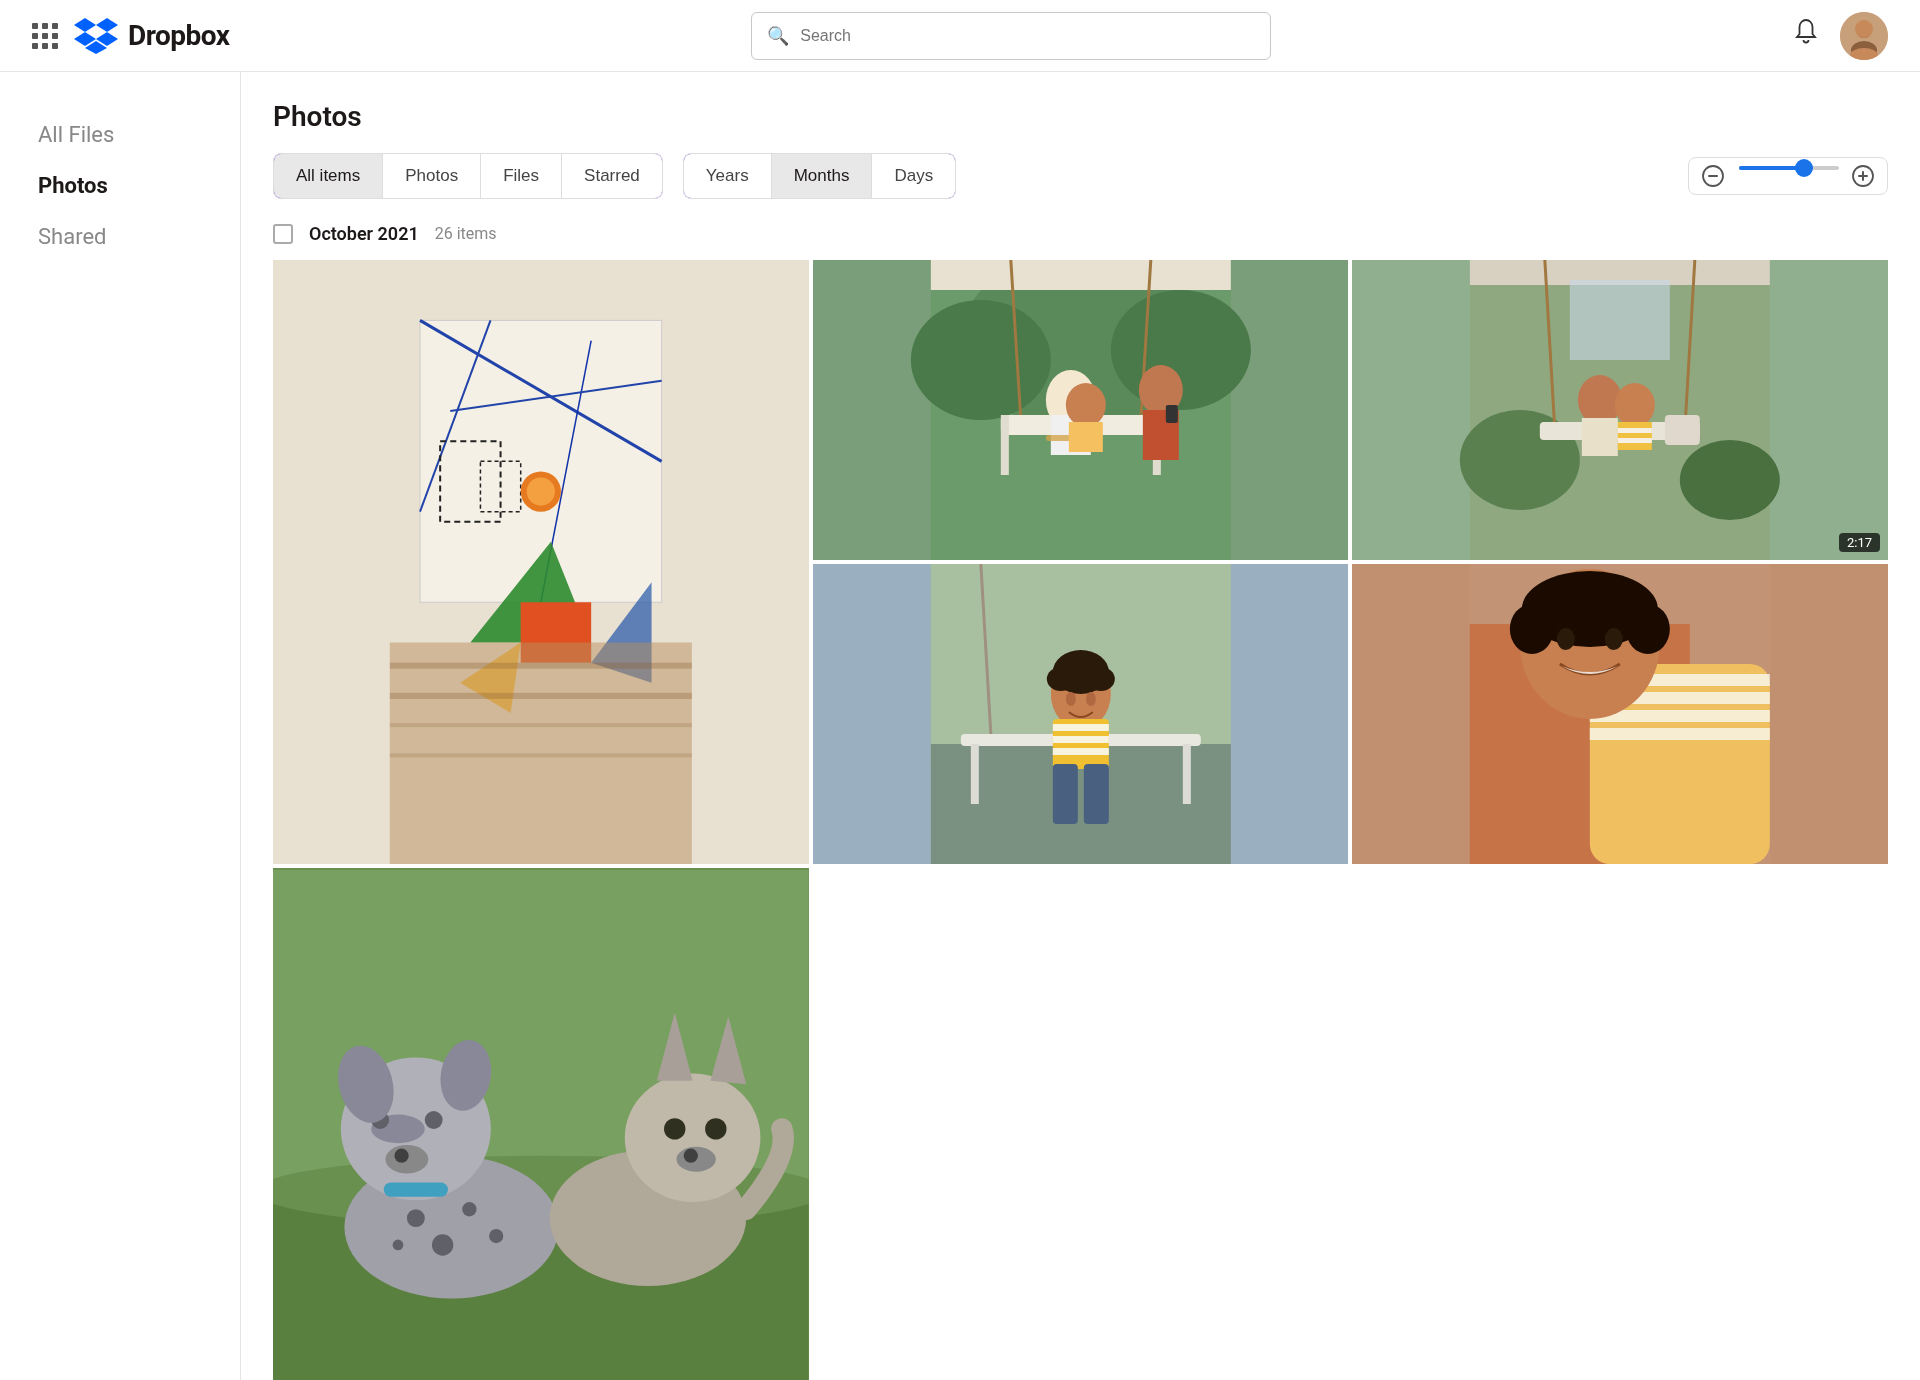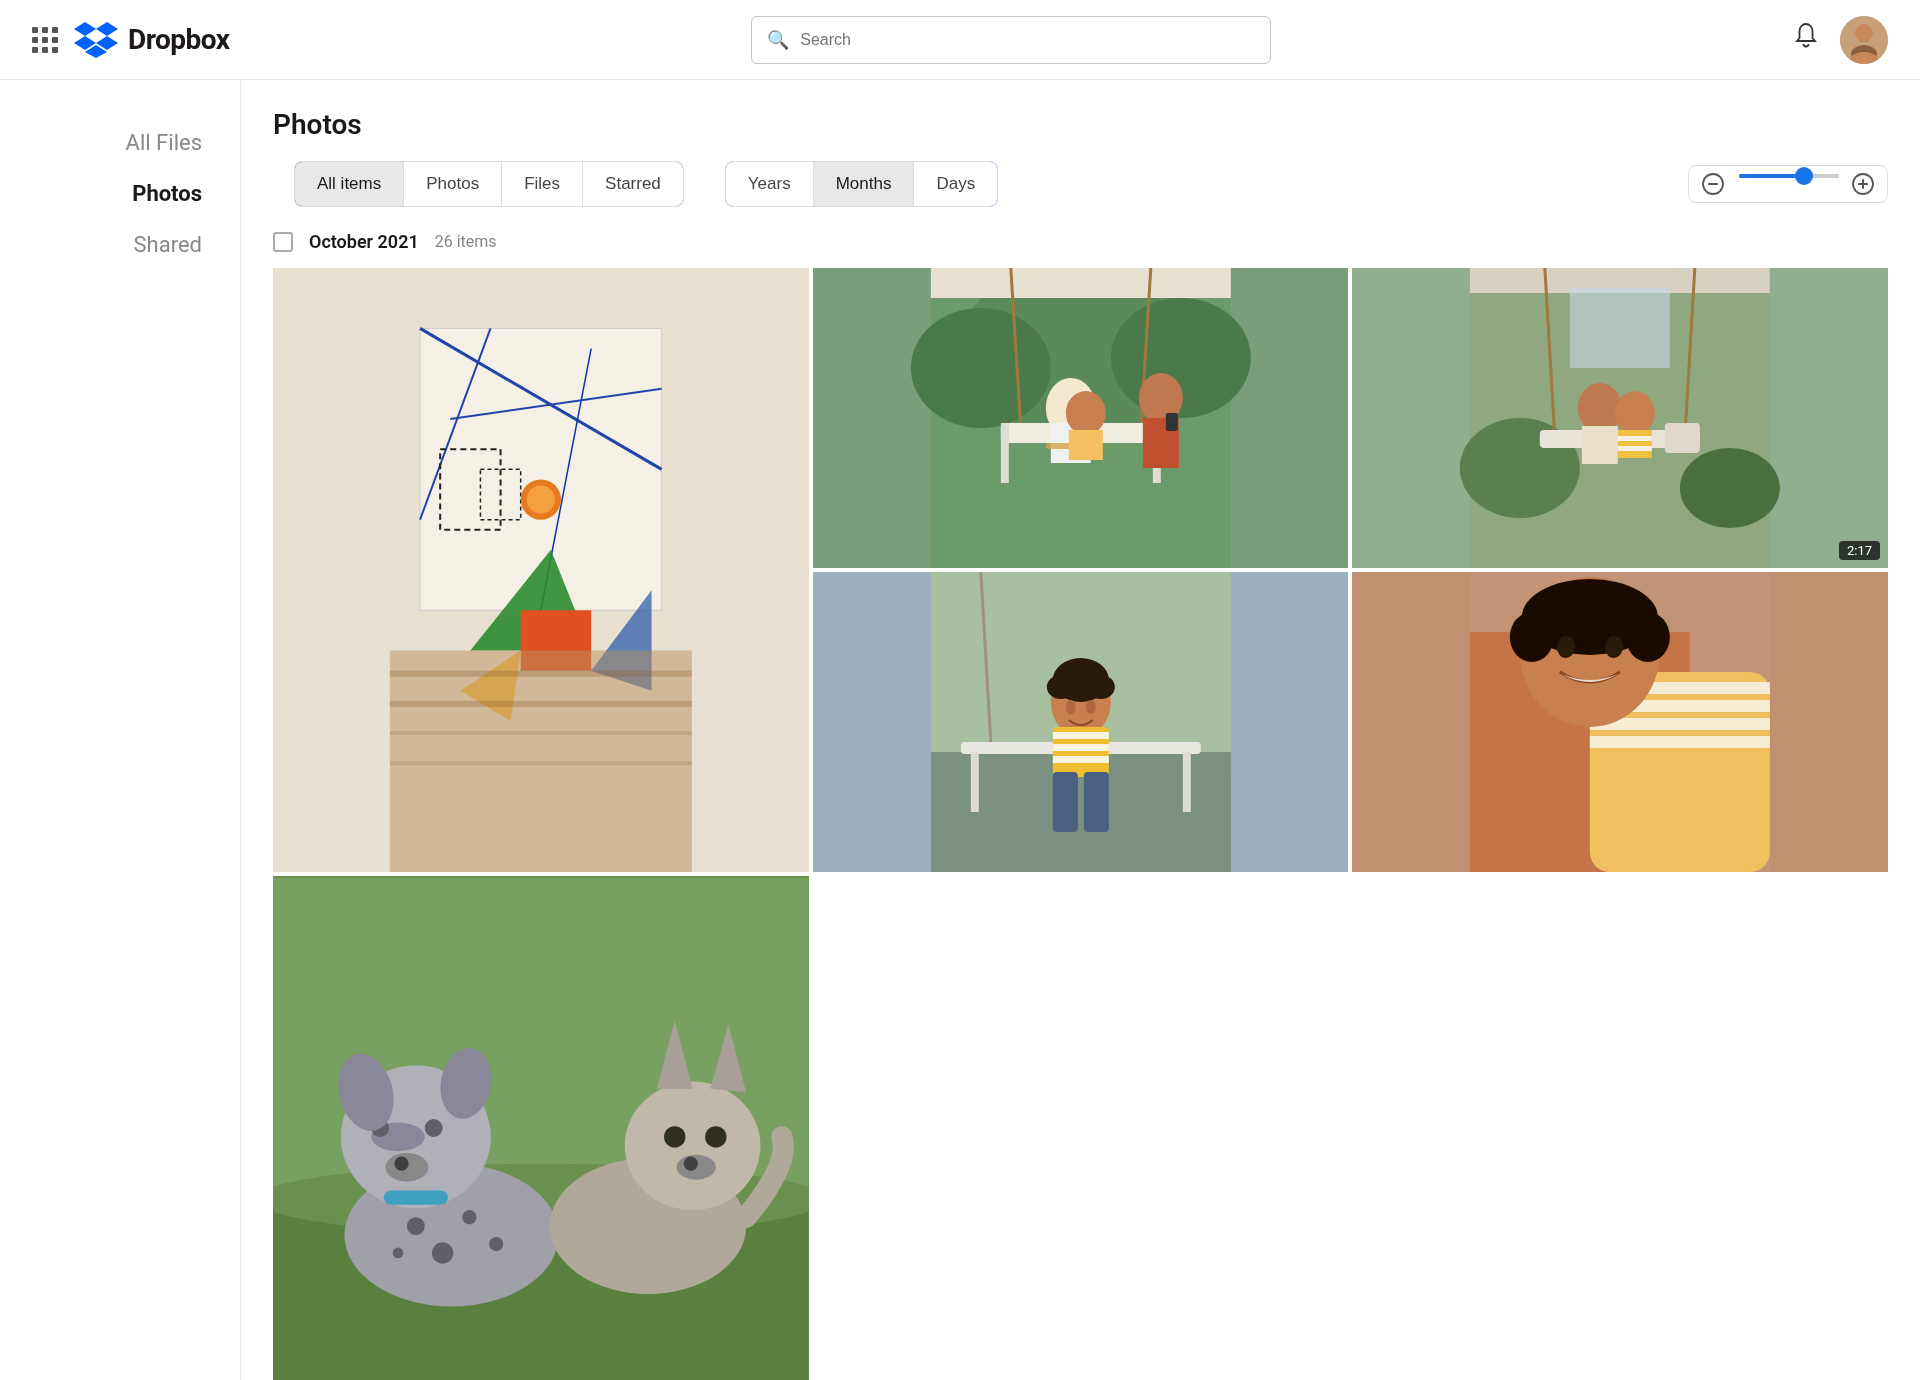--- a/index.html
+++ b/index.html
@@ -3,21 +3,21 @@
   <meta charset="utf-8">
   <style>
     * { box-sizing: border-box; margin: 0; padding: 0; }
     body { font-family: -apple-system, BlinkMacSystemFont, 'Segoe UI', Roboto, Arial, sans-serif; background: #fff; color: #1e1919; }
 
     
     .header {
       display: flex;
       align-items: center;
       padding: 0 32px;
-      height: 80px;
+      height: 72px;
       border-bottom: 1px solid #e5e5e5;
       background: #fff;
     }
     .header-left { display: flex; align-items: center; gap: 16px; }
     .grid-icon { display: grid; grid-template-columns: repeat(3, 6px); gap: 4px; cursor: pointer; }
     .grid-icon span { width: 6px; height: 6px; background: #555; border-radius: 1px; display: block; }
     .logo { display: flex; align-items: center; gap: 10px; text-decoration: none; }
     .logo-icon { width: 44px; height: 36px; }
     .logo-text { font-size: 28px; font-weight: 700; color: #1e1919; letter-spacing: -0.5px; }
     .header-search { flex: 1; display: flex; justify-content: center; }
@@ -46,21 +46,20 @@
     
     .sidebar { width: 240px; padding: 40px 24px 24px 24px; flex-shrink: 0; }
     .sidebar-item {
       font-size: 22px;
       padding: 10px 14px;
       border-radius: 8px;
       cursor: pointer;
       margin-bottom: 6px;
       color: #888;
       font-weight: 400;
-      text-align: right;
     }
     .sidebar-item.active { font-weight: 700; color: #1e1919; background: transparent; }
 
     
     .main { flex: 1; padding: 28px 32px; border-left: 1px solid #e5e5e5; }
     .page-title { font-size: 28px; font-weight: 600; margin-bottom: 20px; }
 
     
     .toolbar { display: flex; align-items: center; gap: 12px; margin-bottom: 24px; }
     .upload-btn {
@@ -107,21 +106,21 @@
       position: absolute; bottom: 8px; right: 8px;
       background: rgba(0,0,0,0.7); color: #fff;
       font-size: 13px; padding: 2px 8px; border-radius: 4px; margin-left: 8px;
     }
 
     
     .filter-section { display: flex; align-items: center; gap: 0; margin-bottom: 24px; }
     .filter-group {
       display: flex; align-items: center;
       border: 1.5px solid #ddd; border-radius: 8px;
-      overflow: hidden; background: #6d28d9; margin-left: 21px;
+      overflow: hidden; background: #6d28d9;
     }
     .filter-group .filter-tab { border-right: 1px solid #ddd; }
     .filter-group .filter-tab:last-child { border-right: none; }
     .filter-sep { width: 20px; }
     .view-group {
       display: flex; align-items: center;
       border: 1.5px solid #ddd; border-radius: 8px;
       padding: 6px 12px; background: #fff; gap: 8px;
       margin-left: auto;
     }

